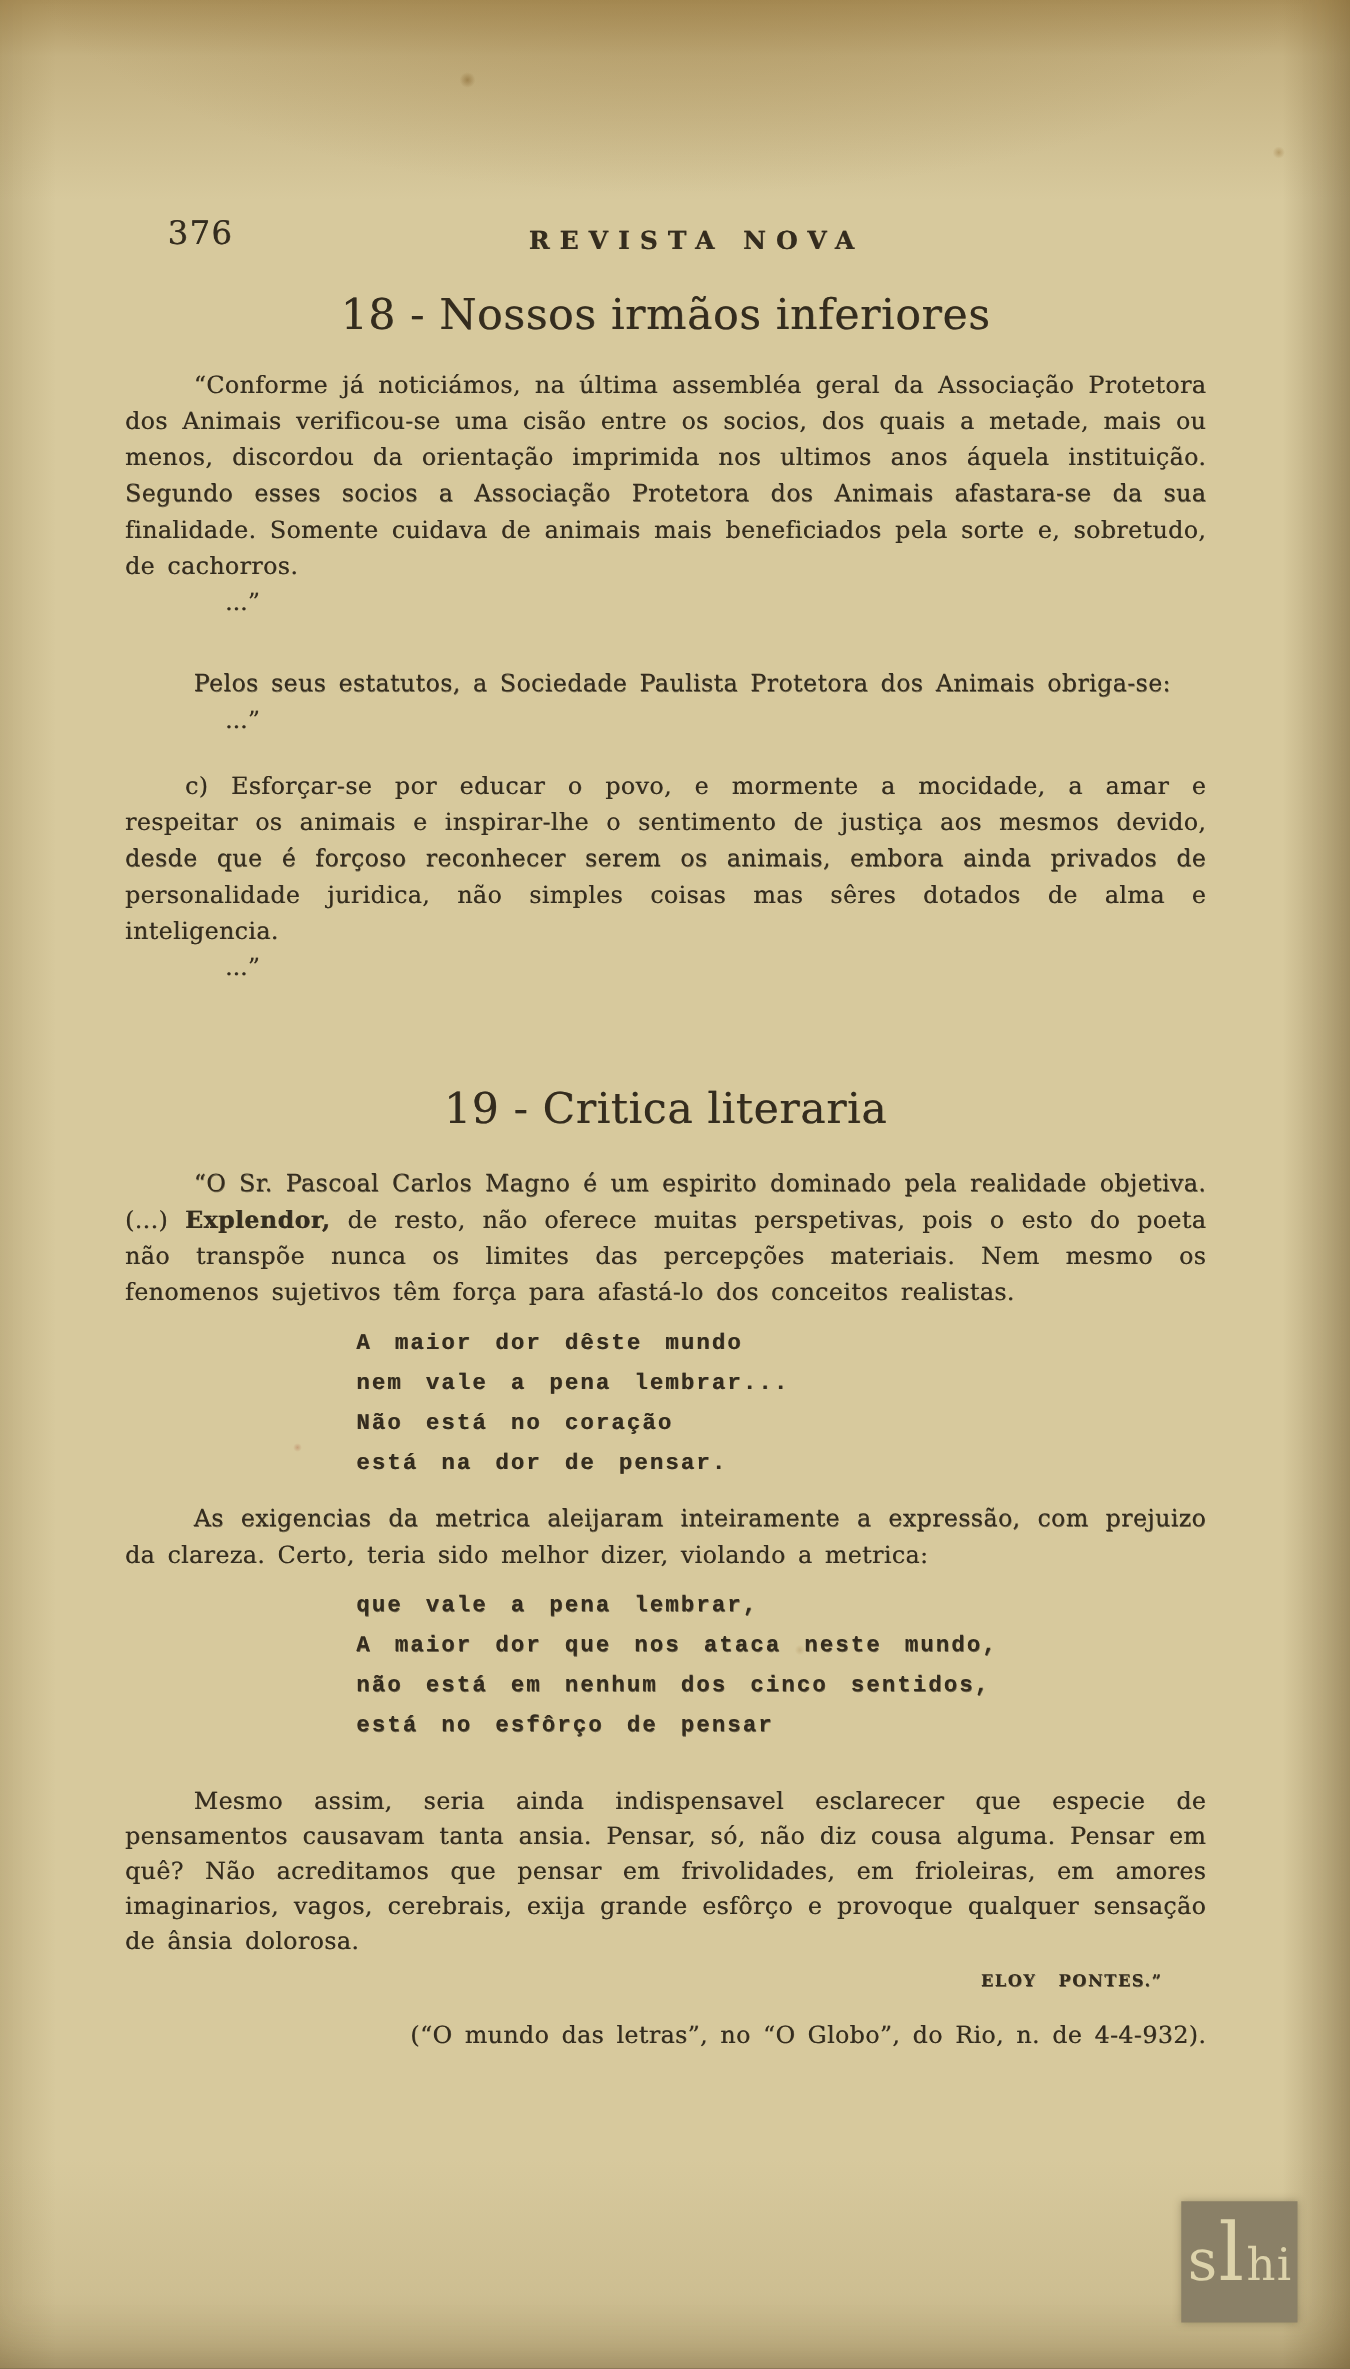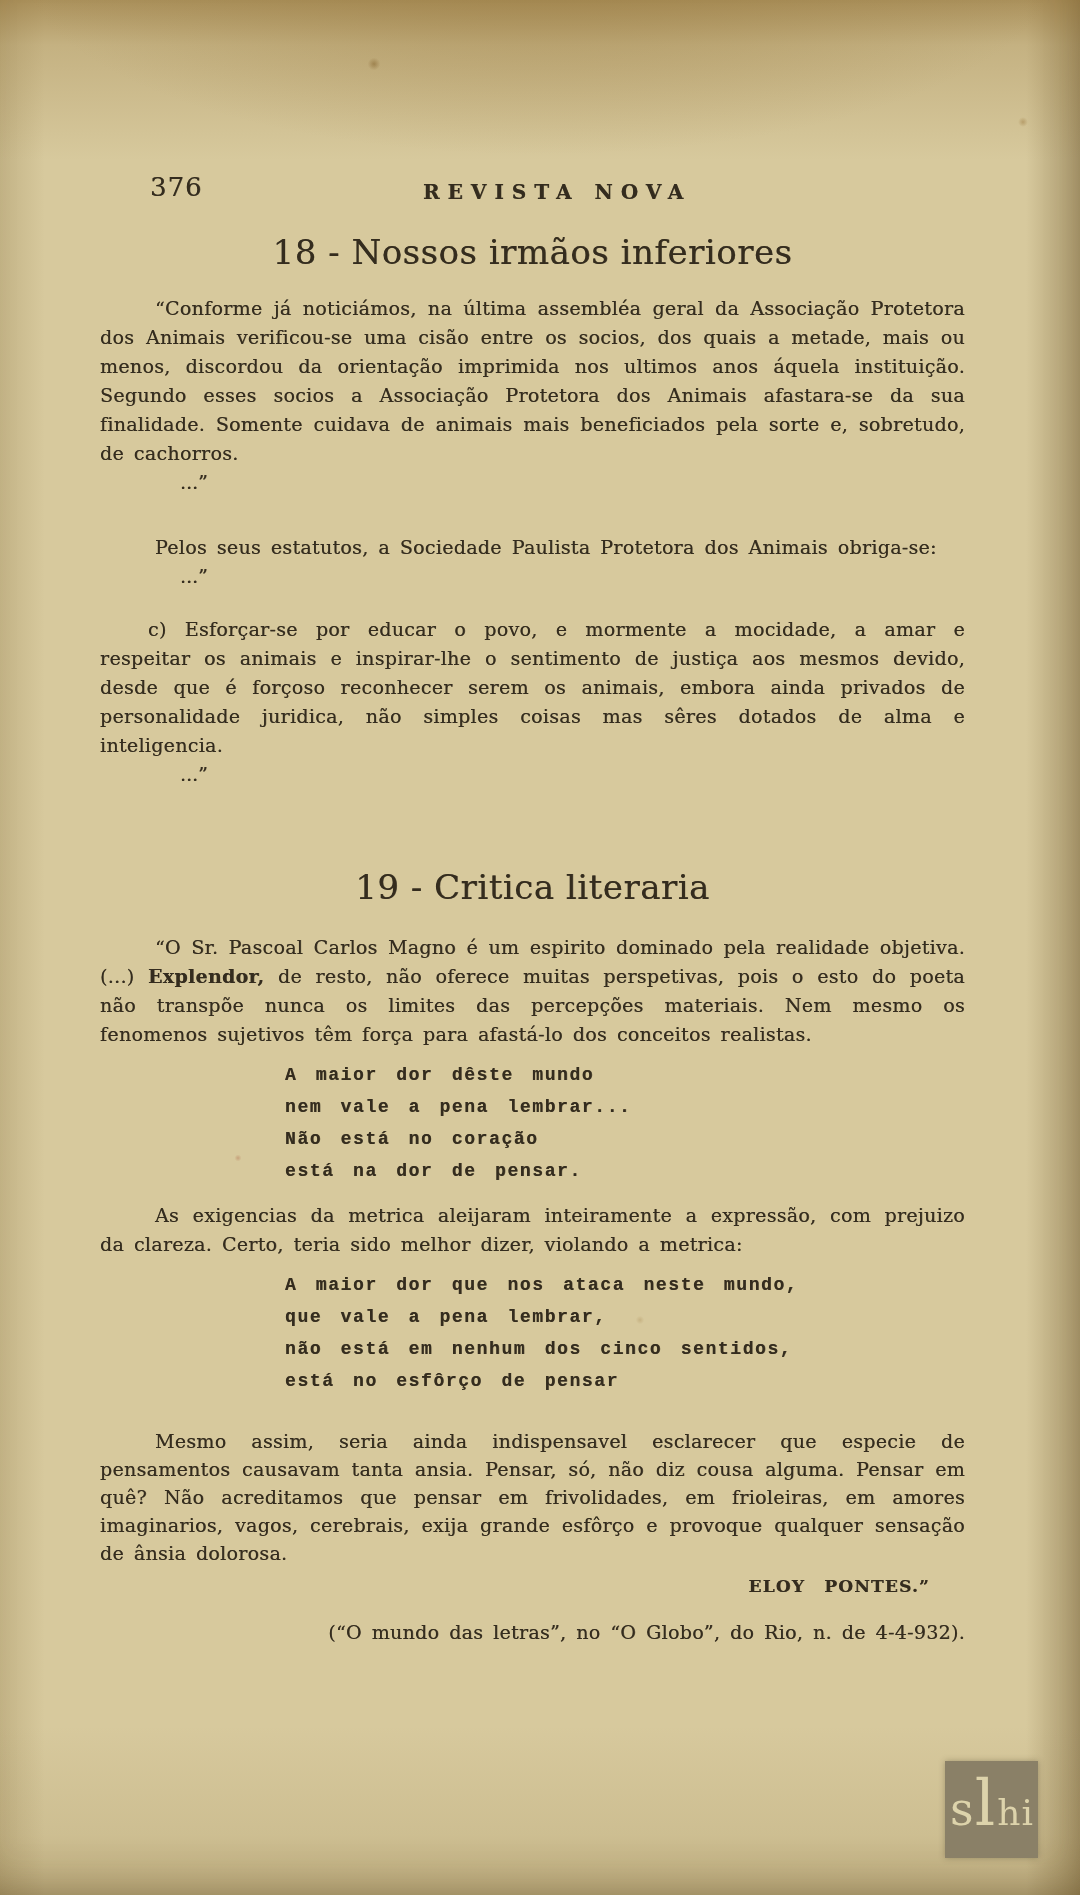--- a/index.html
+++ b/index.html
@@ -19,21 +19,21 @@
       linear-gradient(180deg, rgba(148,116,58,.65) 0px, rgba(148,116,58,.28) 45px, rgba(148,116,58,0) 160px),
       linear-gradient(0deg, rgba(118,94,44,.28) 0px, rgba(118,94,44,.10) 60px, rgba(118,94,44,0) 170px),
       linear-gradient(90deg, rgba(118,94,44,.20) 0px, rgba(118,94,44,0) 45px, rgba(118,94,44,0) 95%, rgba(95,72,30,.38) 100%);
     box-shadow: inset -10px -24px 48px -30px rgba(80,60,25,.55);
     font-family: "DejaVu Serif", "Liberation Serif", serif;
     color: #342c1e;
   }
   .ink { text-shadow: 0.35px 0.35px 0 rgba(52,44,30,.65); }
 
   .page-number {
-    position:absolute; left:150px; top:172px;
+    position:absolute; left:134px; top:172px;
     font-size:26px; letter-spacing:1px;
   }
   .journal-title {
     position:absolute; left:423px; top:180px;
     font-size:20px; letter-spacing:8px; font-weight:bold;
   }
 
   .content {
     position:absolute; left:100px; top:230px; width:865px;
   }
@@ -61,21 +61,21 @@
     font-size:18px; line-height:32px;
     font-weight:bold; letter-spacing:1.6px; word-spacing:6px;
   }
   .poem.p2 { margin-top:10px; }
   .poem-line { display:block;font-family:Liberation Mono, monospace; }
   .metrica { margin-top:14px; }
   .mesmo { margin-top:30px; }
 
   .signature {
     margin-top:4px; padding-right:35px;
-    font-size:17px; line-height:30px; font-weight:bold;
+    font-size:13px; line-height:30px; font-weight:bold;
     letter-spacing:1.2px; word-spacing:12px; text-align:right;
   }
 
   .slhi-watermark {
     position:absolute; left:945px; top:1761px;
     width:93px; height:97px;
     background:#8a8067;
     box-shadow: 0 0 6px rgba(70,60,35,.35);
     display:flex; align-items:baseline; justify-content:center;
     padding-top:10px; box-sizing:border-box;
@@ -115,22 +115,22 @@
     <div class="poem ink">
       <span class="poem-line">A maior dor dêste mundo</span>
       <span class="poem-line">nem vale a pena lembrar...</span>
       <span class="poem-line">Não está no coração</span>
       <span class="poem-line">está na dor de pensar.</span>
     </div>
 
     <p class="para metrica ink">As exigencias da metrica aleijaram inteiramente a expressão, com prejuizo da clareza. Certo, teria sido melhor dizer, violando a metrica:</p>
 
     <div class="poem p2 ink">
+      <span class="poem-line">que vale a pena lembrar,</span>
       <span class="poem-line">A maior dor que nos ataca neste mundo,</span>
-      <span class="poem-line">que vale a pena lembrar,</span>
       <span class="poem-line">não está em nenhum dos cinco sentidos,</span>
       <span class="poem-line">está no esfôrço de pensar</span>
     </div>
 
     <p class="para tight mesmo ink">Mesmo assim, seria ainda indispensavel esclarecer que especie de pensamentos causavam tanta ansia. Pensar, só, não diz cousa alguma. Pensar em quê? Não acreditamos que pensar em frivolidades, em frioleiras, em amores imaginarios, vagos, cerebrais, exija grande esfôrço e provoque qualquer sensação de ânsia dolorosa.</p>
 
     <p class="signature ink">ELOY PONTES.”</p>
 
     <p class="para source-final ink">(“O mundo das letras”, no “O Globo”, do Rio, n. de 4-4-932).</p>
 

